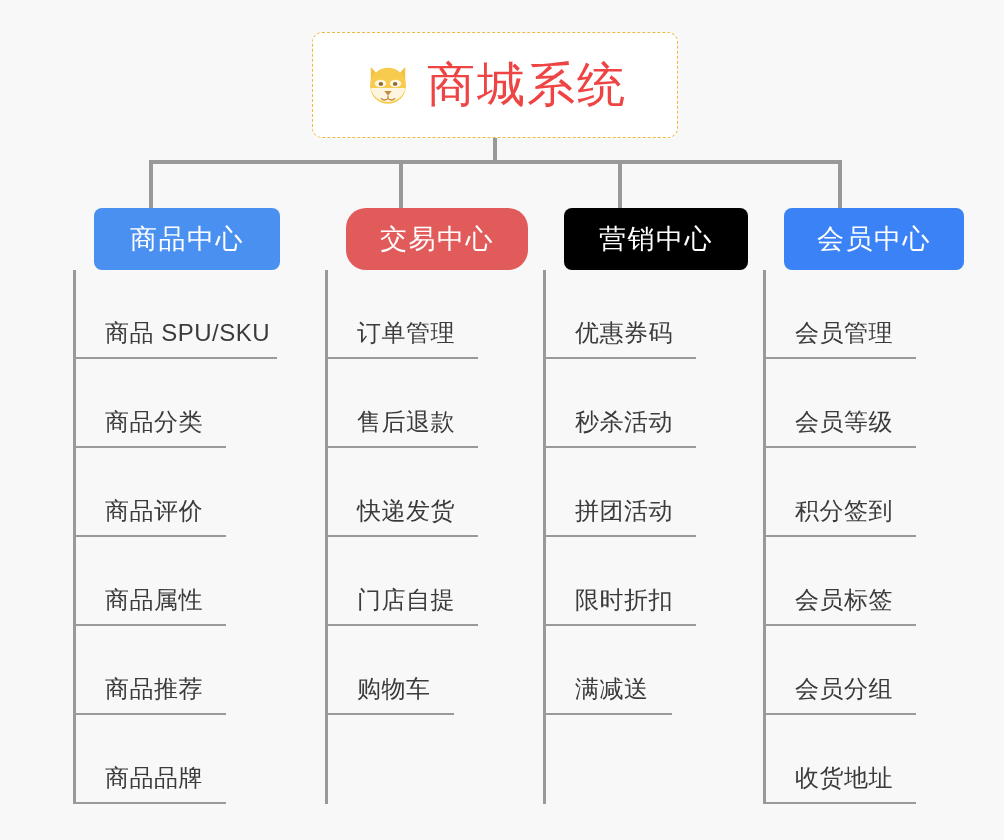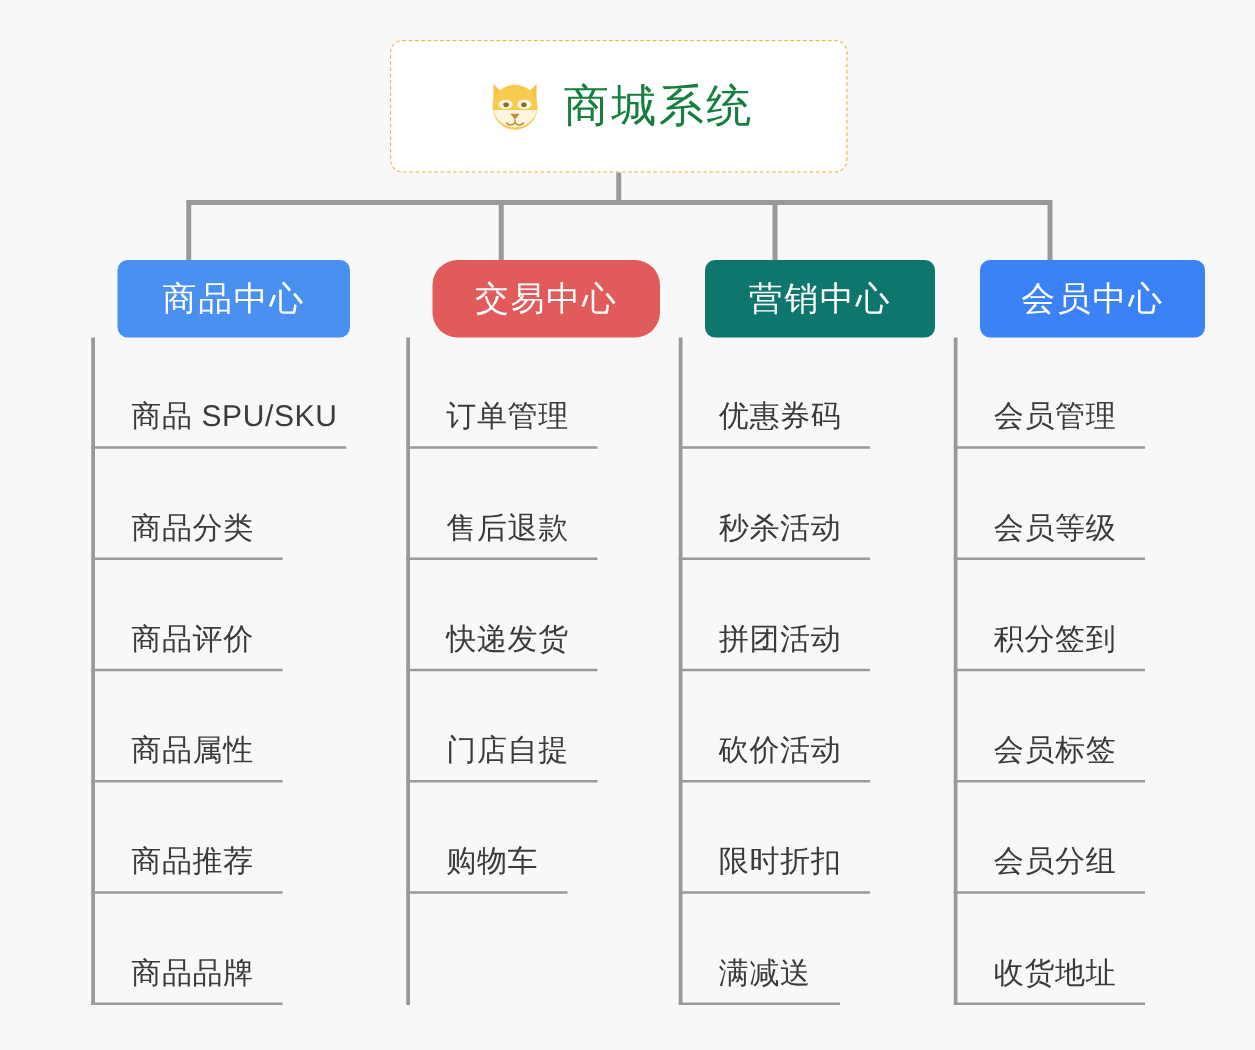--- a/index.html
+++ b/index.html
@@ -35,22 +35,22 @@
     justify-content: center;
     gap: 14px;
   }
   .root-emoji {
     width: 50px;
     height: 48px;
     flex: none;
     display: block;
   }
   .root-title {
-    font-size: 36px;
-    color: #15803d;
+    font-size: 48px;
+    color: #ef4444;
     letter-spacing: 2px;
     line-height: 1;
     white-space: nowrap;
   }
 
   
   .conn {
     position: absolute;
     background: #999999;
   }
@@ -192,39 +192,35 @@
           <span class="leaf-label">门店自提</span>
           <div class="leaf-rule" style="width: 153px;"></div>
         </div>
         <div class="leaf">
           <span class="leaf-label">购物车</span>
           <div class="leaf-rule" style="width: 129px;"></div>
         </div>
       </div>
     </div>
     <div class="branch" style="left: 528px; width: 184px;">
-      <div class="branch-header" style="background: #0f766e; width: 184px;">
+      <div class="branch-header" style="background: #000000; width: 184px;">
         <span>营销中心</span>
       </div>
       <div class="branch-spine" style="height: 534px;"></div>
       <div class="leaf-list">
         <div class="leaf">
           <span class="leaf-label">优惠券码</span>
           <div class="leaf-rule" style="width: 153px;"></div>
         </div>
         <div class="leaf">
           <span class="leaf-label">秒杀活动</span>
           <div class="leaf-rule" style="width: 153px;"></div>
         </div>
         <div class="leaf">
           <span class="leaf-label">拼团活动</span>
-          <div class="leaf-rule" style="width: 153px;"></div>
-        </div>
-        <div class="leaf">
-          <span class="leaf-label">砍价活动</span>
           <div class="leaf-rule" style="width: 153px;"></div>
         </div>
         <div class="leaf">
           <span class="leaf-label">限时折扣</span>
           <div class="leaf-rule" style="width: 153px;"></div>
         </div>
         <div class="leaf">
           <span class="leaf-label">满减送</span>
           <div class="leaf-rule" style="width: 129px;"></div>
         </div>

